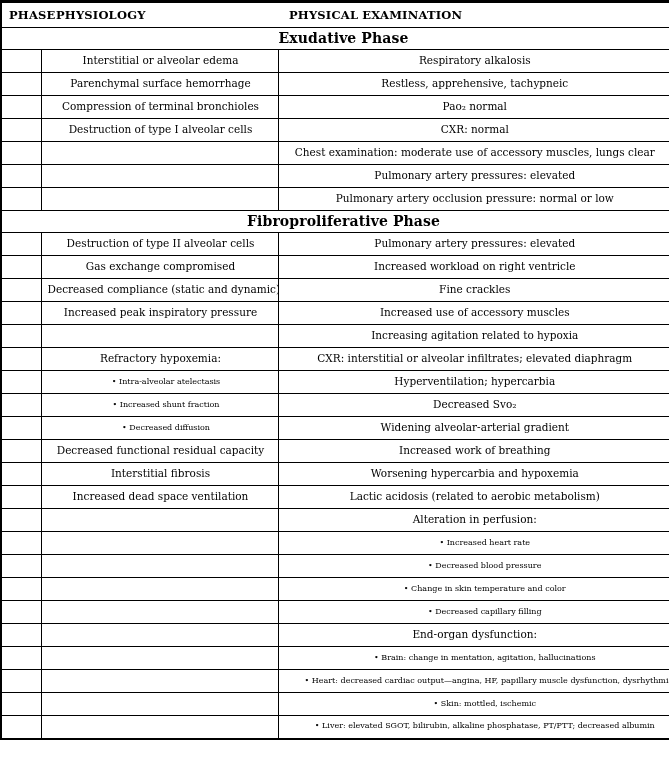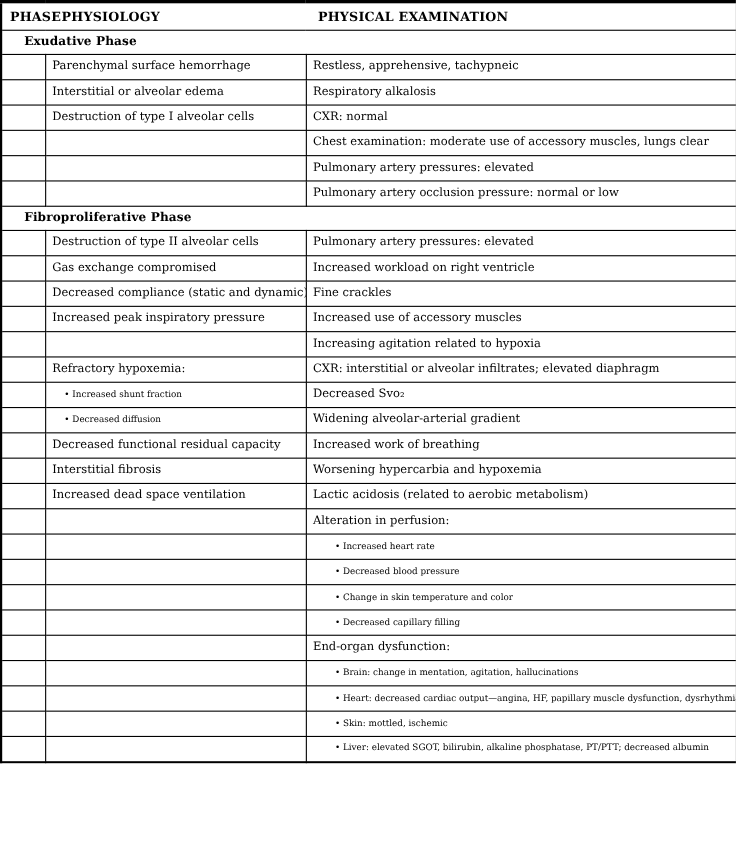--- a/index.html
+++ b/index.html
@@ -3,21 +3,21 @@
 <meta charset="utf-8">
 <style>
   * { box-sizing: border-box; }
   html, body {
     margin: 0; padding: 0;
     background: #ffffff;
     width: 669px;
     font-family: "DejaVu Serif", "Liberation Serif", serif;
     color: #000000;
   }
-  .page { width: 669px; }
+  .page { width: 669px; text-align: center; }
   table.phase-table {
     border-collapse: collapse;
     width: 669px;
     table-layout: fixed;
     background: #ffffff;
     border: 2px solid #000000;
     border-top-width: 3px;
   }
   td {
     border: 1px solid #000000;
@@ -42,21 +42,21 @@
     top: 50%;
     transform: translateY(-50%);
     white-space: nowrap;
   }
   .hdr-phase { left: 7px; }
   .hdr-physiology { left: 54px; }
   .hdr-exam { left: 287px; }
   tr.phase-row { height: 22px; }
   tr.phase-row td {
     font-weight: bold;
-    font-size: 11px;
+    font-size: 14px;
     padding-left: 20px;
     letter-spacing: 0.1px;
   }
   tr.data-row { height: 23px; }
   td.col-phys {}
   td.col-exam {}
   td.bullet {
     font-size: 8px;
   }
   td.col-phys.bullet { padding-left: 17px; }
@@ -80,27 +80,32 @@
           <span class="hdr-exam">PHYSICAL EXAMINATION</span>
         </td>
       </tr>
     </thead>
     <tbody id="table-body">
         <tr class="phase-row">
           <td colspan="3">Exudative Phase</td>
         </tr>
         <tr class="data-row">
           <td class="col-phase"></td>
+          <td class="col-phys">Interstitial or alveolar edema</td>
+          <td class="col-exam">Respiratory alkalosis</td>
+        </tr>
+        <tr class="data-row">
+          <td class="col-phase"></td>
           <td class="col-phys">Parenchymal surface hemorrhage</td>
           <td class="col-exam">Restless, apprehensive, tachypneic</td>
         </tr>
         <tr class="data-row">
           <td class="col-phase"></td>
-          <td class="col-phys">Interstitial or alveolar edema</td>
-          <td class="col-exam">Respiratory alkalosis</td>
+          <td class="col-phys">Compression of terminal bronchioles</td>
+          <td class="col-exam">Pao₂ normal</td>
         </tr>
         <tr class="data-row">
           <td class="col-phase"></td>
           <td class="col-phys">Destruction of type I alveolar cells</td>
           <td class="col-exam">CXR: normal</td>
         </tr>
         <tr class="data-row">
           <td class="col-phase"></td>
           <td class="col-phys"></td>
           <td class="col-exam">Chest examination: moderate use of accessory muscles, lungs clear</td>
@@ -140,20 +145,25 @@
         </tr>
         <tr class="data-row">
           <td class="col-phase"></td>
           <td class="col-phys"></td>
           <td class="col-exam">Increasing agitation related to hypoxia</td>
         </tr>
         <tr class="data-row">
           <td class="col-phase"></td>
           <td class="col-phys">Refractory hypoxemia:</td>
           <td class="col-exam">CXR: interstitial or alveolar infiltrates; elevated diaphragm</td>
+        </tr>
+        <tr class="data-row">
+          <td class="col-phase"></td>
+          <td class="col-phys bullet">• Intra-alveolar atelectasis</td>
+          <td class="col-exam">Hyperventilation; hypercarbia</td>
         </tr>
         <tr class="data-row">
           <td class="col-phase"></td>
           <td class="col-phys bullet">• Increased shunt fraction</td>
           <td class="col-exam">Decreased Svo₂</td>
         </tr>
         <tr class="data-row">
           <td class="col-phase"></td>
           <td class="col-phys bullet">• Decreased diffusion</td>
           <td class="col-exam">Widening alveolar-arterial gradient</td>

